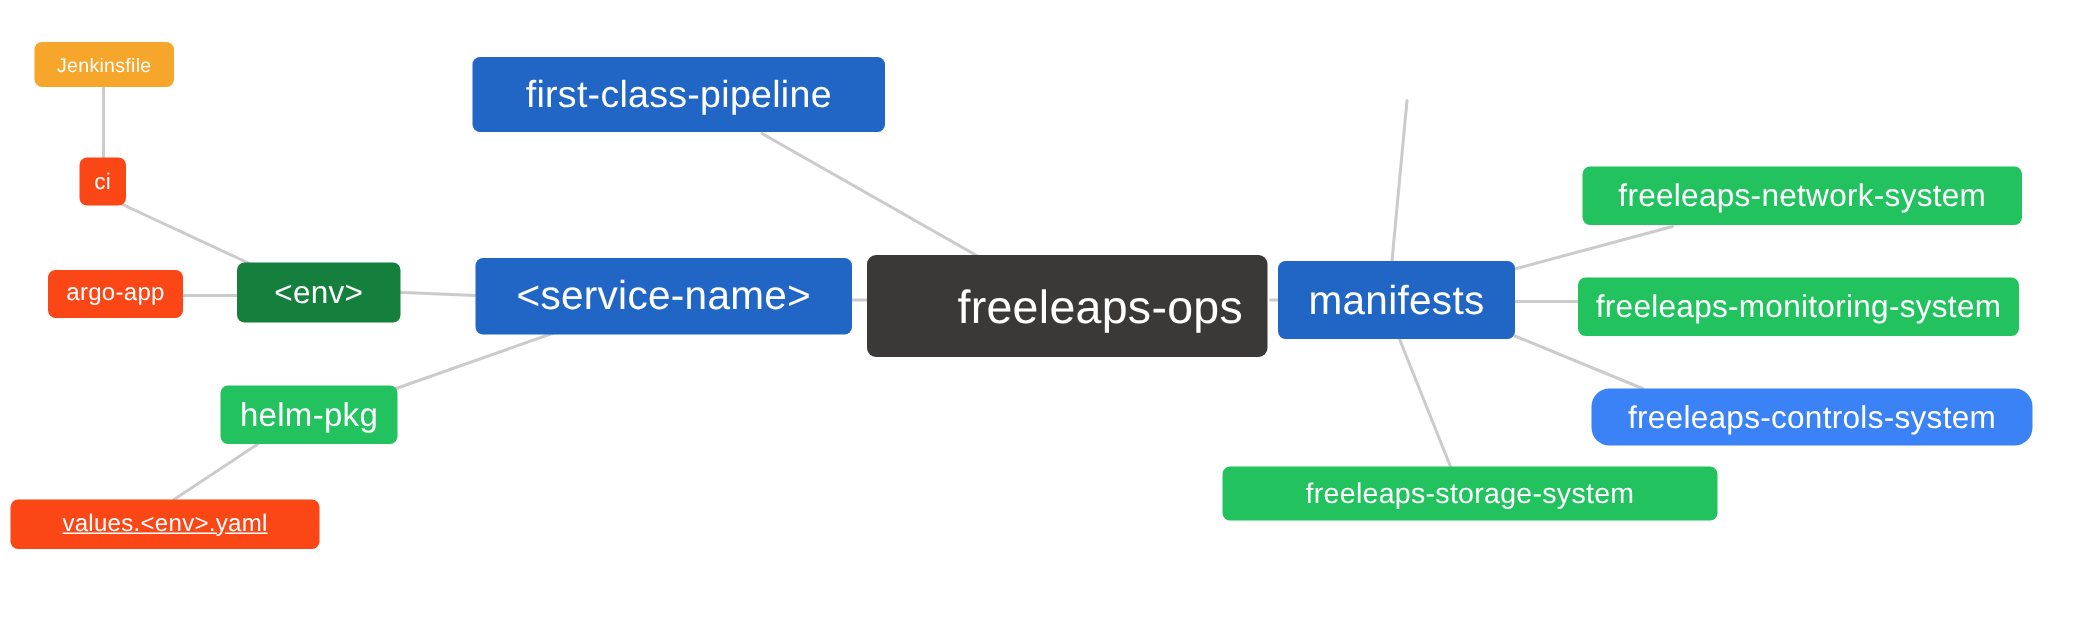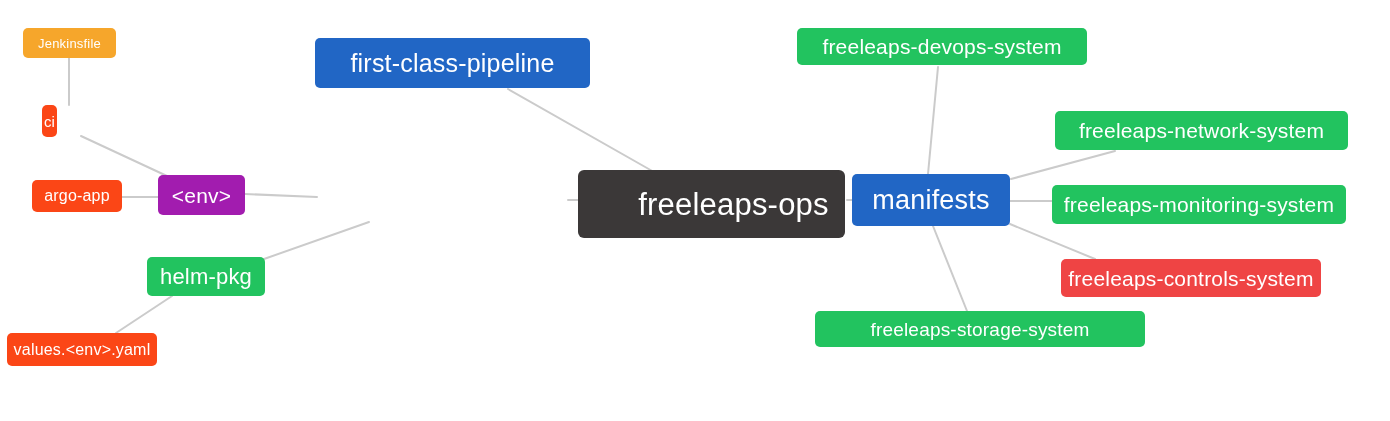--- a/index.html
+++ b/index.html
@@ -59,52 +59,52 @@
       <line x1="928" y1="174" x2="938" y2="67" stroke="#CBCBCB" stroke-width="2" stroke-linecap="round"></line>
       <line x1="1011" y1="179" x2="1115" y2="151" stroke="#CBCBCB" stroke-width="2" stroke-linecap="round"></line>
       <line x1="1010" y1="201" x2="1052" y2="201" stroke="#CBCBCB" stroke-width="2" stroke-linecap="round"></line>
       <line x1="1010" y1="224" x2="1095" y2="259" stroke="#CBCBCB" stroke-width="2" stroke-linecap="round"></line>
       <line x1="933" y1="226" x2="967" y2="311" stroke="#CBCBCB" stroke-width="2" stroke-linecap="round"></line>
     </svg>
 
 <div class="node" style="left: 23px; top: 28px; width: 93px; height: 30px; font-size: 13px; background: rgb(246, 166, 43); color: rgb(255, 255, 255);">
       <span class="label">Jenkinsfile</span>
     </div>
-    <div class="node" style="left: 42px; top: 105px; width: 15px; height: 32px; font-size: 15px; background: rgb(251, 70, 22); color: rgb(255, 255, 255);">
+    <div class="node" style="left: 53px; top: 105px; width: 31px; height: 32px; font-size: 15px; background: rgb(251, 70, 22); color: rgb(255, 255, 255);">
       <span class="label">ci</span>
     </div>
     <div class="node" style="left: 32px; top: 180px; width: 90px; height: 32px; font-size: 16px; background: rgb(251, 70, 22); color: rgb(255, 255, 255);">
       <span class="label">argo-app</span>
     </div>
-    <div class="node" style="left: 158px; top: 175px; width: 87px; height: 40px; font-size: 21px; background: #a21caf; color: rgb(255, 255, 255);">
+    <div class="node" style="left: 158px; top: 175px; width: 109px; height: 40px; font-size: 21px; background: #15803d; color: rgb(255, 255, 255);">
       <span class="label">&lt;env&gt;</span>
     </div>
     <div class="node" style="left: 147px; top: 257px; width: 118px; height: 39px; font-size: 22px; background: rgb(34, 195, 95); color: rgb(255, 255, 255);">
       <span class="label">helm-pkg</span>
     </div>
-    <div class="node" style="left: 7px; top: 333px; width: 150px; height: 33px; font-size: 16px; background: rgb(251, 70, 22); color: rgb(255, 255, 255);">
+    <div class="node" style="left: 7px; top: 333px; width: 206px; height: 33px; font-size: 16px; background: rgb(251, 70, 22); color: rgb(255, 255, 255); text-decoration: underline;">
       <span class="label">values.&lt;env&gt;.yaml</span>
     </div>
     <div class="node" style="left: 315px; top: 38px; width: 275px; height: 50px; font-size: 25px; background: rgb(33, 102, 197); color: rgb(255, 255, 255);">
       <span class="label">first-class-pipeline</span>
+    </div>
+    <div class="node" style="left: 317px; top: 172px; width: 251px; height: 51px; font-size: 27px; background: rgb(33, 102, 197); color: rgb(255, 255, 255);">
+      <span class="label">&lt;service-name&gt;</span>
     </div>
     <div class="node root" style="left: 578px; top: 170px; width: 267px; height: 68px; font-size: 31px; background: rgb(59, 56, 56); color: rgb(255, 255, 255);">
       <span class="label">freeleaps-ops</span>
     </div>
     <div class="node" style="left: 852px; top: 174px; width: 158px; height: 52px; font-size: 27px; background: rgb(33, 102, 197); color: rgb(255, 255, 255);">
       <span class="label">manifests</span>
     </div>
-    <div class="node" style="left: 797px; top: 28px; width: 290px; height: 37px; font-size: 21px; background: rgb(34, 195, 95); color: rgb(255, 255, 255);">
-      <span class="label">freeleaps-devops-system</span>
-    </div>
     <div class="node" style="left: 1055px; top: 111px; width: 293px; height: 39px; font-size: 21px; background: rgb(34, 195, 95); color: rgb(255, 255, 255);">
       <span class="label">freeleaps-network-system</span>
     </div>
     <div class="node" style="left: 1052px; top: 185px; width: 294px; height: 39px; font-size: 21px; background: rgb(34, 195, 95); color: rgb(255, 255, 255);">
       <span class="label">freeleaps-monitoring-system</span>
     </div>
-    <div class="node" style="left: 1061px; top: 259px; width: 260px; height: 38px; font-size: 21px; background: #ef4444; color: rgb(255, 255, 255);">
+    <div class="node" style="left: 1061px; top: 259px; width: 294px; height: 38px; font-size: 21px; background: #3b82f6; color: rgb(255, 255, 255); border-radius: 12px;">
       <span class="label">freeleaps-controls-system</span>
     </div>
     <div class="node" style="left: 815px; top: 311px; width: 330px; height: 36px; font-size: 19px; background: rgb(34, 195, 95); color: rgb(255, 255, 255);">
       <span class="label">freeleaps-storage-system</span>
     </div>
   </div>
 
 </body></html>

